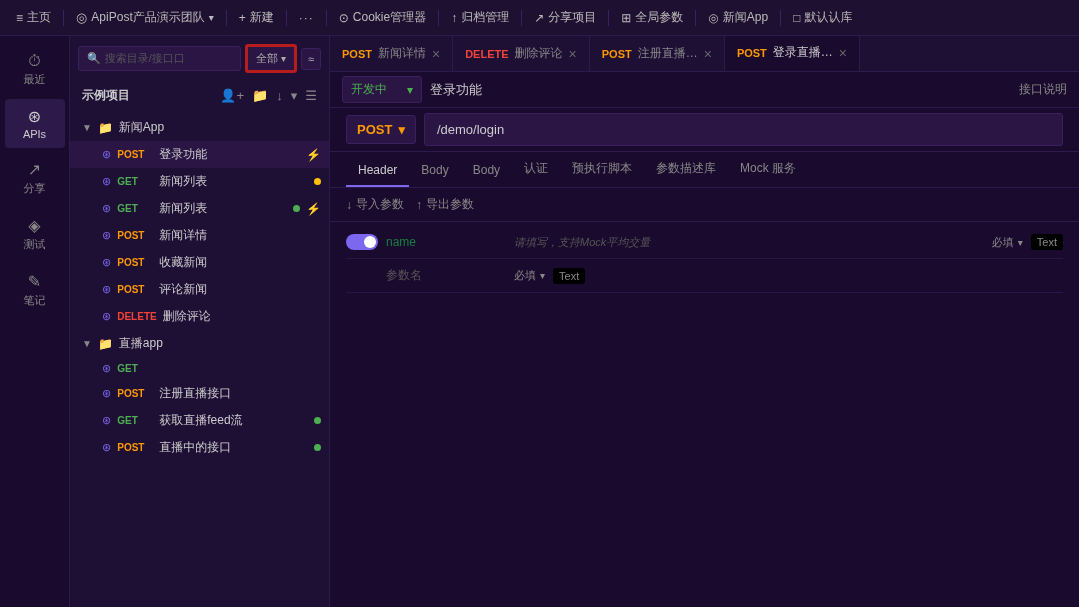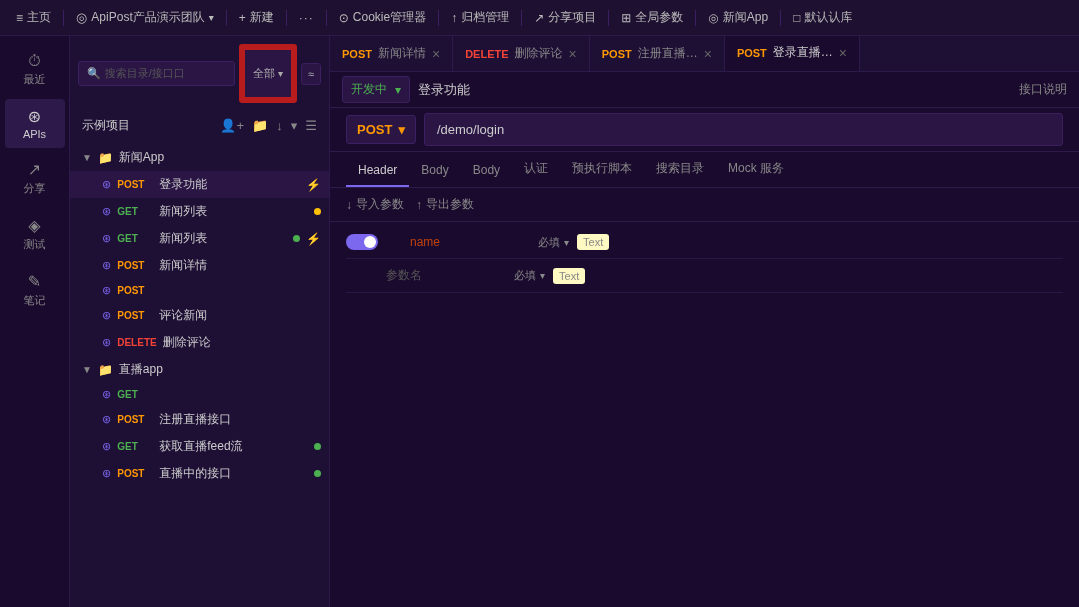--- a/index.html
+++ b/index.html
@@ -97,23 +97,23 @@
       color: #888;
       font-size: 11px;
       display: flex;
       align-items: center;
       gap: 4px;
     }
     .search-icon { color: #666; font-size: 11px; }
     .search-input-text { color: #555; font-size: 11px; }
     .filter-btn {
       background: #2a1545;
-      border: 6px solid #b91c1c;
+      border: 3px solid #b91c1c;
       border-radius: 3px;
-      padding: 16px 8px;
+      padding: 4px 8px;
       color: #aaa;
       font-size: 11px;
       display: flex;
       align-items: center;
       gap: 3px;
       cursor: pointer;
       white-space: nowrap;
     }
     .filter-btn-icon { font-size: 10px; }
     .env-btn {
@@ -127,21 +127,21 @@
     }
 
     .file-panel-header {
       padding: 6px 12px;
       display: flex;
       align-items: center;
       justify-content: space-between;
       font-size: 12px;
       color: #ccc;
     }
-    .file-panel-title { font-weight: normal; }
+    .file-panel-title { font-weight: bold; }
     .file-panel-actions { display: flex; gap: 8px; color: #888; }
     .file-panel-actions span { cursor: pointer; font-size: 13px; }
 
     .file-tree {
       flex: 1;
       overflow-y: auto;
       padding: 4px 0;
     }
     .file-tree::-webkit-scrollbar { width: 4px; }
     .file-tree::-webkit-scrollbar-track { background: transparent; }
@@ -251,21 +251,21 @@
     }
     .status-dropdown {
       background: #2a1545;
       border: 1px solid #3a2060;
       border-radius: 3px;
       padding: 4px 8px;
       color: #4caf50;
       font-size: 12px;
       display: flex;
       align-items: center;
-      gap: 8px;
+      gap: 20px;
       cursor: pointer;
     }
     .editor-title {
       flex: 1;
       color: #ccc;
       font-size: 13px;
     }
     .interface-doc-btn {
       color: #888;
       font-size: 12px;
@@ -378,23 +378,22 @@
       position: absolute;
       right: 2px;
       top: 2px;
       width: 12px;
       height: 12px;
       border-radius: 50%;
       background: white;
     }
     .param-name {
       width: 120px;
-      color: #c2410c;
-      font-size: 12px;
-      margin-left: 24px;
+      color: #15803d;
+      font-size: 12px;
     }
     .param-placeholder {
       flex: 1;
       color: #555;
       font-size: 12px;
       font-style: italic;
     }
     .param-placeholder-text {
       color: #555;
       font-size: 11px;
@@ -407,21 +406,21 @@
       font-size: 11px;
       cursor: pointer;
     }
     .param-required .req-badge {
       color: #888;
     }
     .param-type {
       color: #888;
       font-size: 11px;
       padding: 2px 6px;
-      background: #fef9c3;
+      background: #000000;
       border-radius: 3px;
     }
     .param-empty-toggle {
       width: 32px;
       height: 16px;
     }
     .param-empty-name {
       width: 120px;
       color: #555;
       font-size: 12px;
@@ -566,20 +565,21 @@
         <span class="dot-bolt">⚡</span>
       </div>
       <div class="tree-item">
         <span class="tree-link-icon">⊛</span>
         <span class="method-badge method-post">POST</span>
         <span class="item-name">新闻详情</span>
       </div>
       <div class="tree-item">
         <span class="tree-link-icon">⊛</span>
         <span class="method-badge method-post">POST</span>
+        <span class="item-name">收藏新闻</span>
       </div>
       <div class="tree-item">
         <span class="tree-link-icon">⊛</span>
         <span class="method-badge method-post">POST</span>
         <span class="item-name">评论新闻</span>
       </div>
       <div class="tree-item">
         <span class="tree-link-icon">⊛</span>
         <span class="method-badge method-delete">DELETE</span>
         <span class="item-name">删除评论</span>
@@ -657,21 +657,21 @@
         <span>/demo/login</span>
       </div>
     </div>
 
     <div class="params-tabs">
       <div class="param-tab active">Header</div>
       <div class="param-tab">Body</div>
       <div class="param-tab">Body</div>
       <div class="param-tab">认证</div>
       <div class="param-tab">预执行脚本</div>
-      <div class="param-tab">搜索目录</div>
+      <div class="param-tab">参数描述库</div>
       <div class="param-tab">Mock 服务</div>
     </div>
 
     <div class="params-actions">
       <div class="params-action-btn">
         <span class="params-action-icon">↓</span>
         <span>导入参数</span>
       </div>
       <div class="params-action-btn">
         <span class="params-action-icon">↑</span>
@@ -680,20 +680,23 @@
     </div>
 
     <div class="params-table">
 
       <div class="param-row">
         <div class="param-toggle">
           <div class="param-toggle-dot"></div>
         </div>
         <div class="param-name">
           <span>name</span>
+        </div>
+        <div class="param-placeholder">
+          <span class="param-placeholder-text">请填写，支持Mock平均交量</span>
         </div>
         <div class="param-required">
           <span class="req-badge">必填</span>
           <span class="chevron">▾</span>
         </div>
         <div class="param-type">Text</div>
       </div>
 
       <div class="param-row">
         <div class="param-empty-toggle" style="width:32px;height:16px;"></div>

